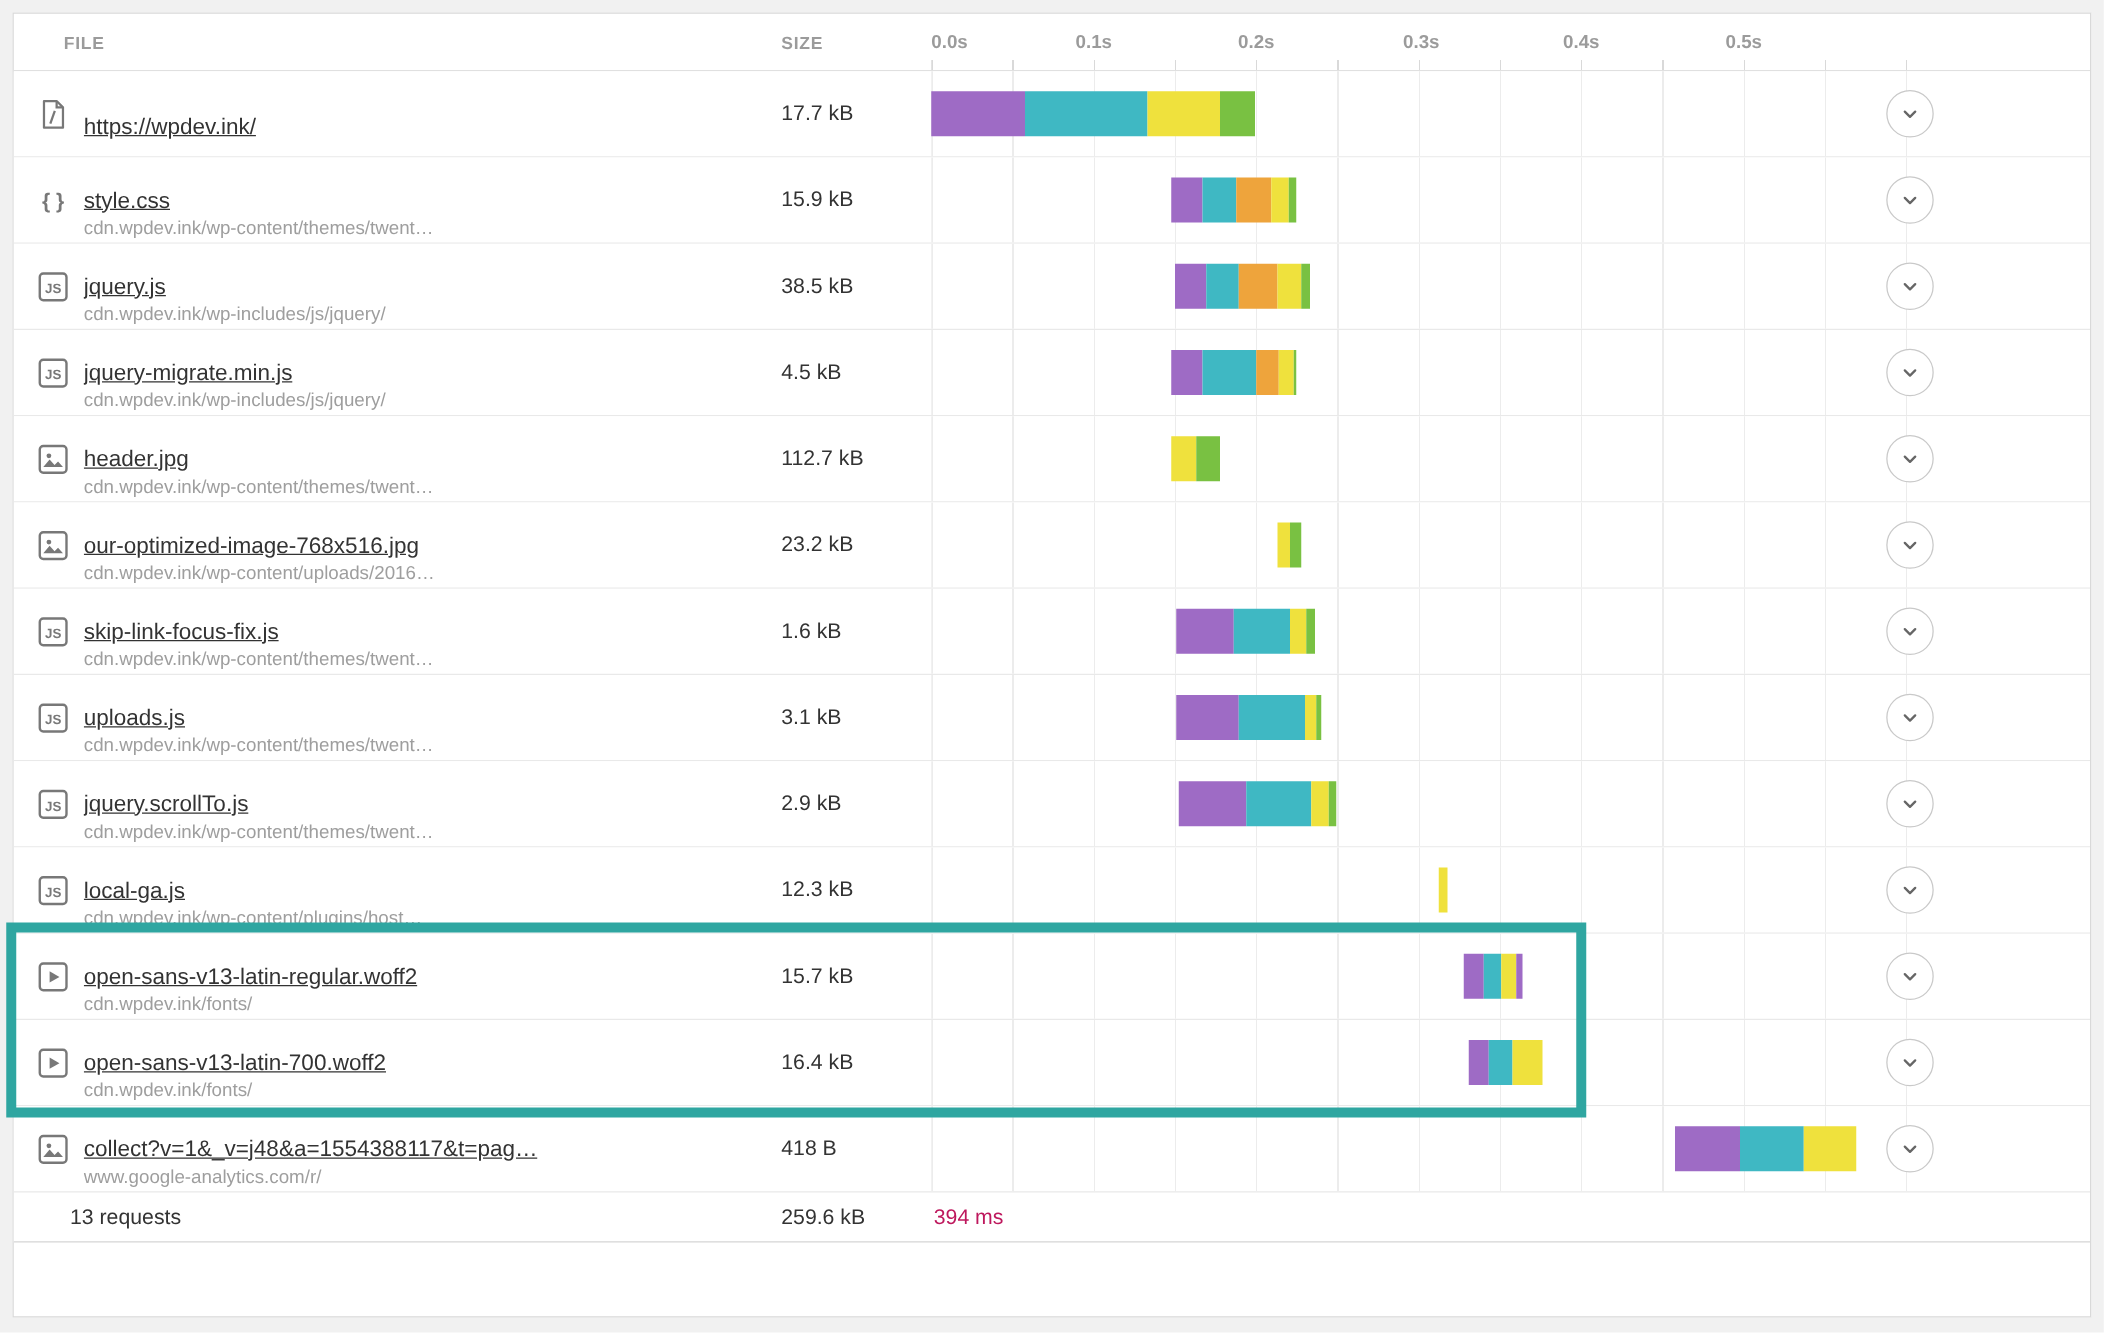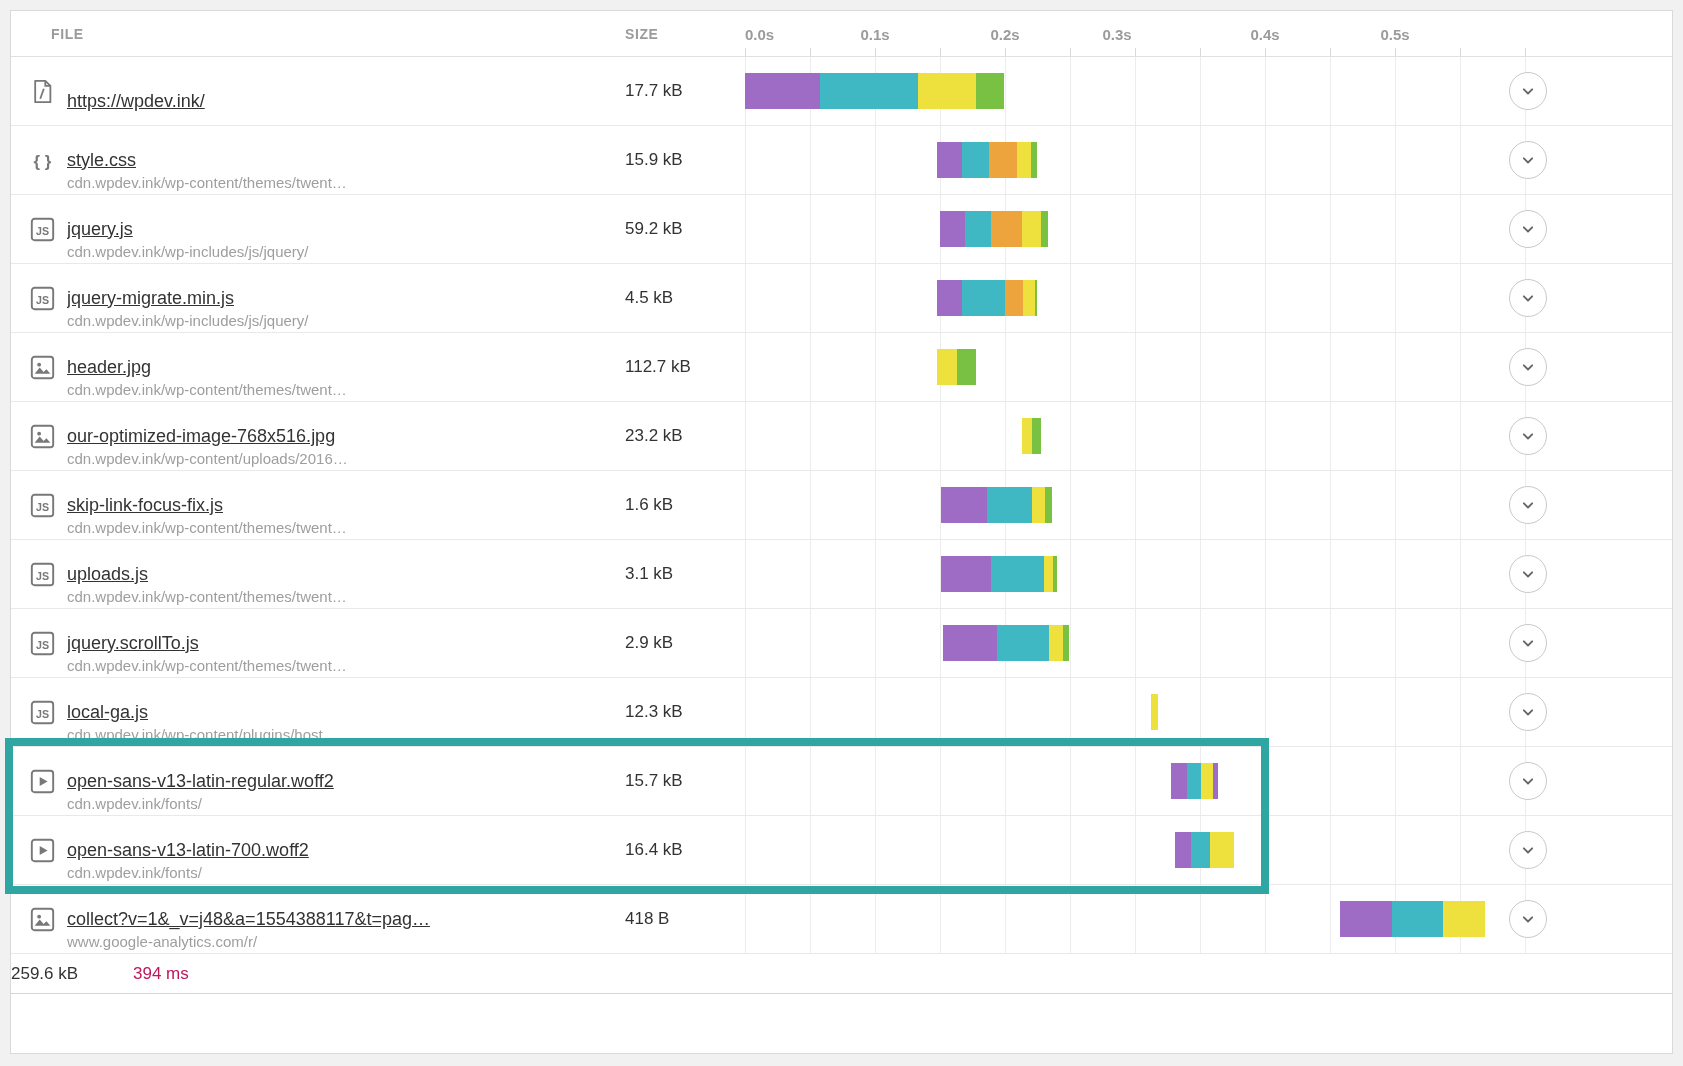--- a/index.html
+++ b/index.html
@@ -147,21 +147,21 @@
 
 <div class="widget">
 
   <div class="header-row">
     <div class="col-file hcell">FILE</div>
     <div class="col-size">SIZE</div>
     <div class="col-timeline timeline-head">
         <span class="tick first" style="left: 0px;">0.0s</span>
         <span class="tick" style="left: 130px;">0.1s</span>
         <span class="tick" style="left: 260px;">0.2s</span>
-        <span class="tick" style="left: 372px;">0.3s</span>
+        <span class="tick" style="left: 392px;">0.3s</span>
         <span class="tick" style="left: 520px;">0.4s</span>
         <span class="tick" style="left: 650px;">0.5s</span>
       </div>
   </div>
 
   <div>
   <div class="row">
     <div class="col-file">
       <span class="ficon">
             <svg viewBox="0 0 24 24">
@@ -230,21 +230,21 @@
             <svg viewBox="0 0 24 24">
               <rect x="2.5" y="2.5" width="19" height="19" rx="2.5" fill="none" stroke="#787878" stroke-width="1.7"></rect>
               <text x="12" y="16.5" text-anchor="middle" font-size="9.5" font-weight="bold" font-family="Liberation Sans, sans-serif" fill="#787878">JS</text>
             </svg>
           </span>
       <div class="ftext">
         <a class="fname">jquery.js</a>
         <div class="furl">cdn.wpdev.ink/wp-includes/js/jquery/</div>
       </div>
     </div>
-    <div class="col-size">59.2 kB</div>
+    <div class="col-size">38.5 kB</div>
     <div class="col-timeline">
       <div class="bar" style="left: 195px;">
             <div class="seg" style="width: 24.7px; background: rgb(158, 107, 197);"></div>
             <div class="seg" style="width: 26px; background: rgb(63, 184, 195);"></div>
             <div class="seg" style="width: 31.2px; background: rgb(238, 164, 60);"></div>
             <div class="seg" style="width: 19.5px; background: rgb(239, 225, 61);"></div>
             <div class="seg" style="width: 6.5px; background: rgb(121, 193, 66);"></div>
           </div>
     </div>
     <button class="chev">
@@ -556,18 +556,19 @@
       <span style="display:flex;">
         <svg viewBox="0 0 24 24">
               <polyline points="7,10 12,15 17,10" fill="none" stroke="#666" stroke-width="2.2" stroke-linecap="round" stroke-linejoin="round"></polyline>
             </svg>
       </span>
     </button>
   </div>
 </div>
 
   <div class="footer-row">
+    <div class="col-file">13 requests</div>
     <div class="col-size">259.6 kB</div>
     <div class="col-timeline">394 ms</div>
   </div>
 
   <div class="highlight-box" style="top: 727px; height: 156px; border-color: rgb(47, 166, 161);"></div>
 </div>
 
 </body></html>

